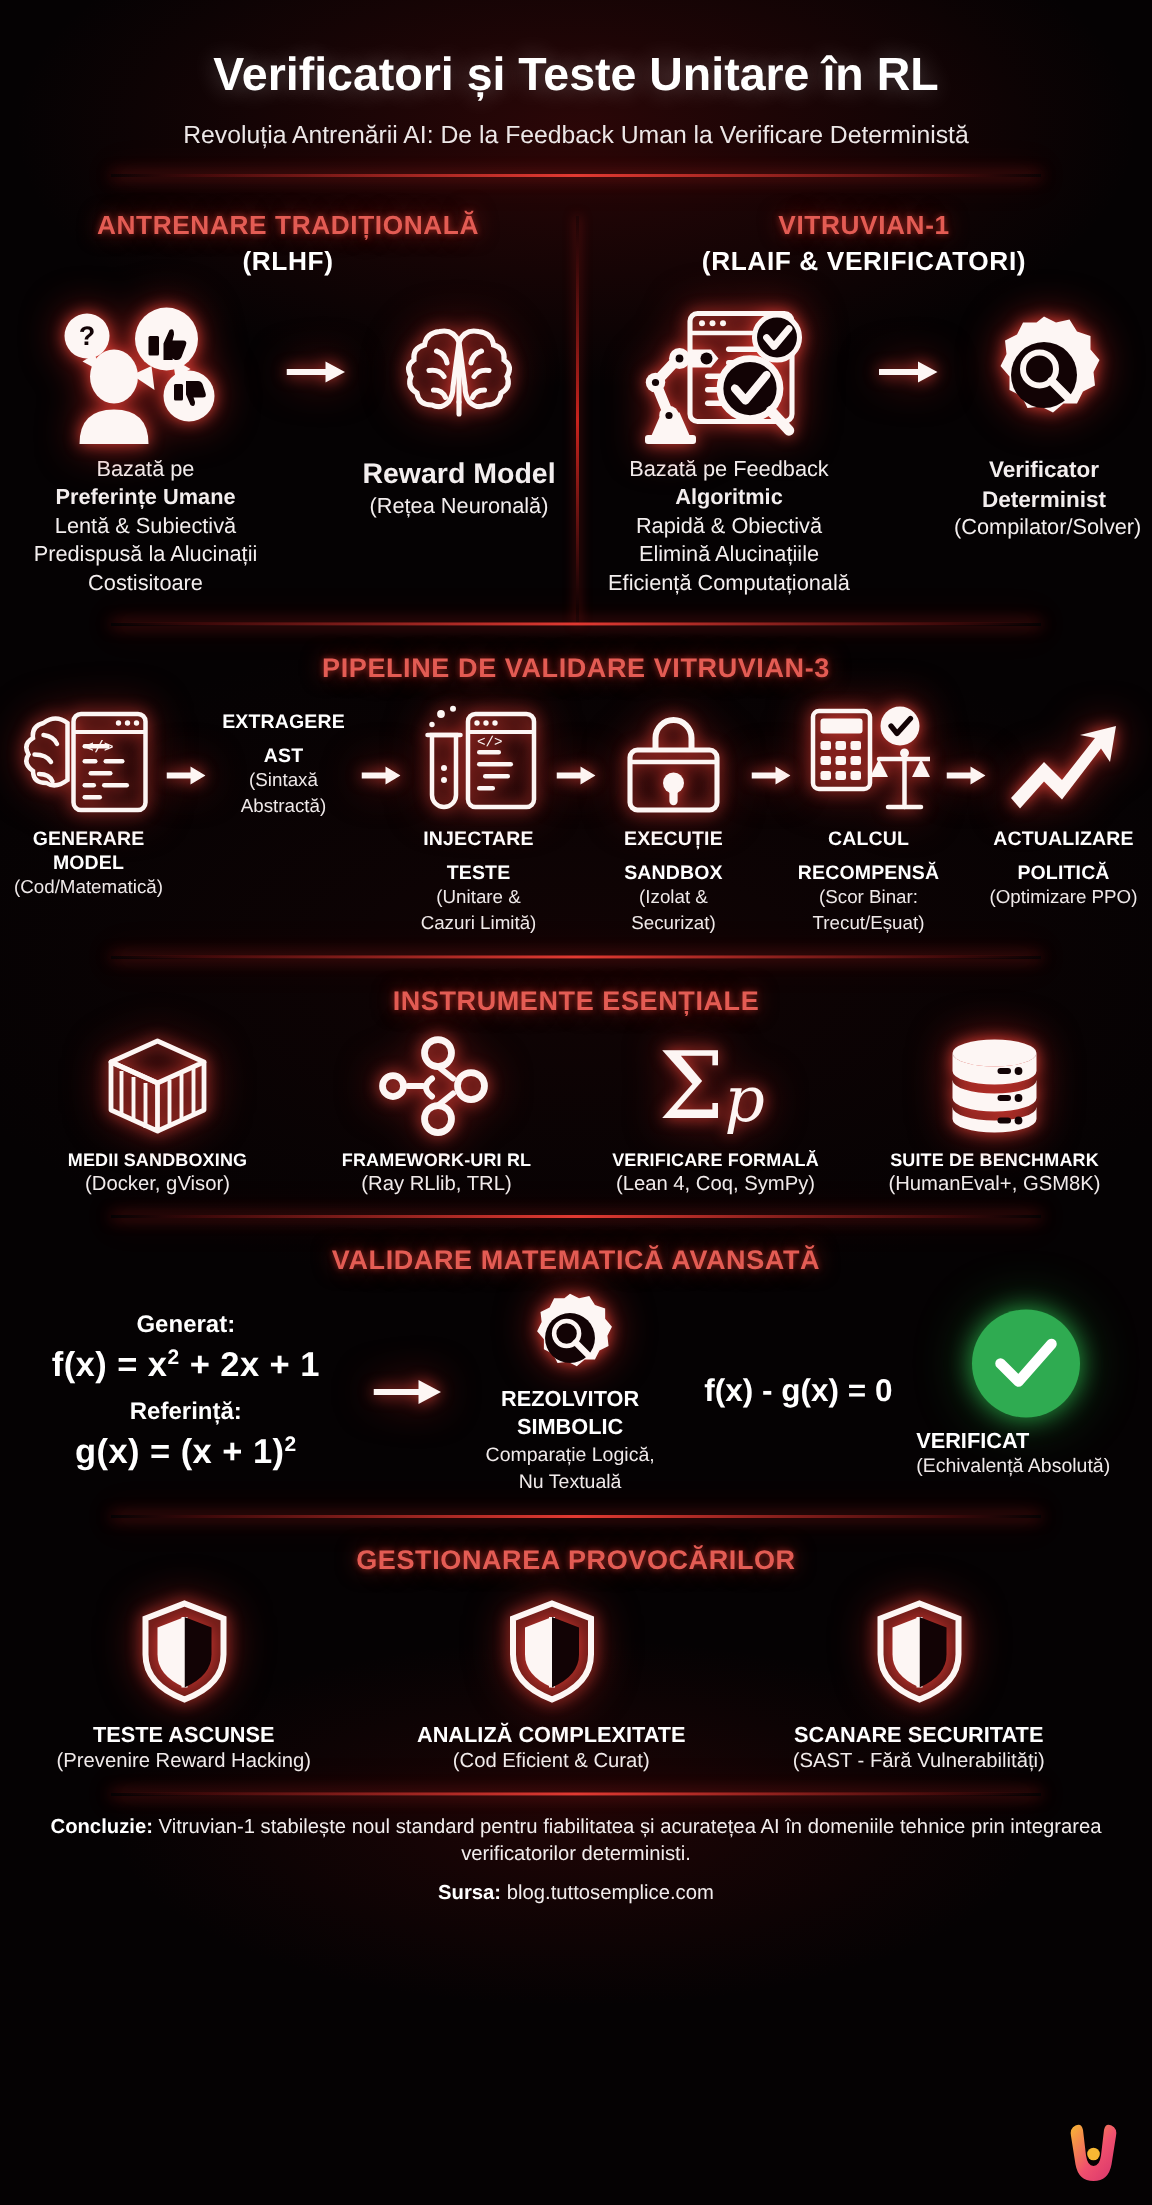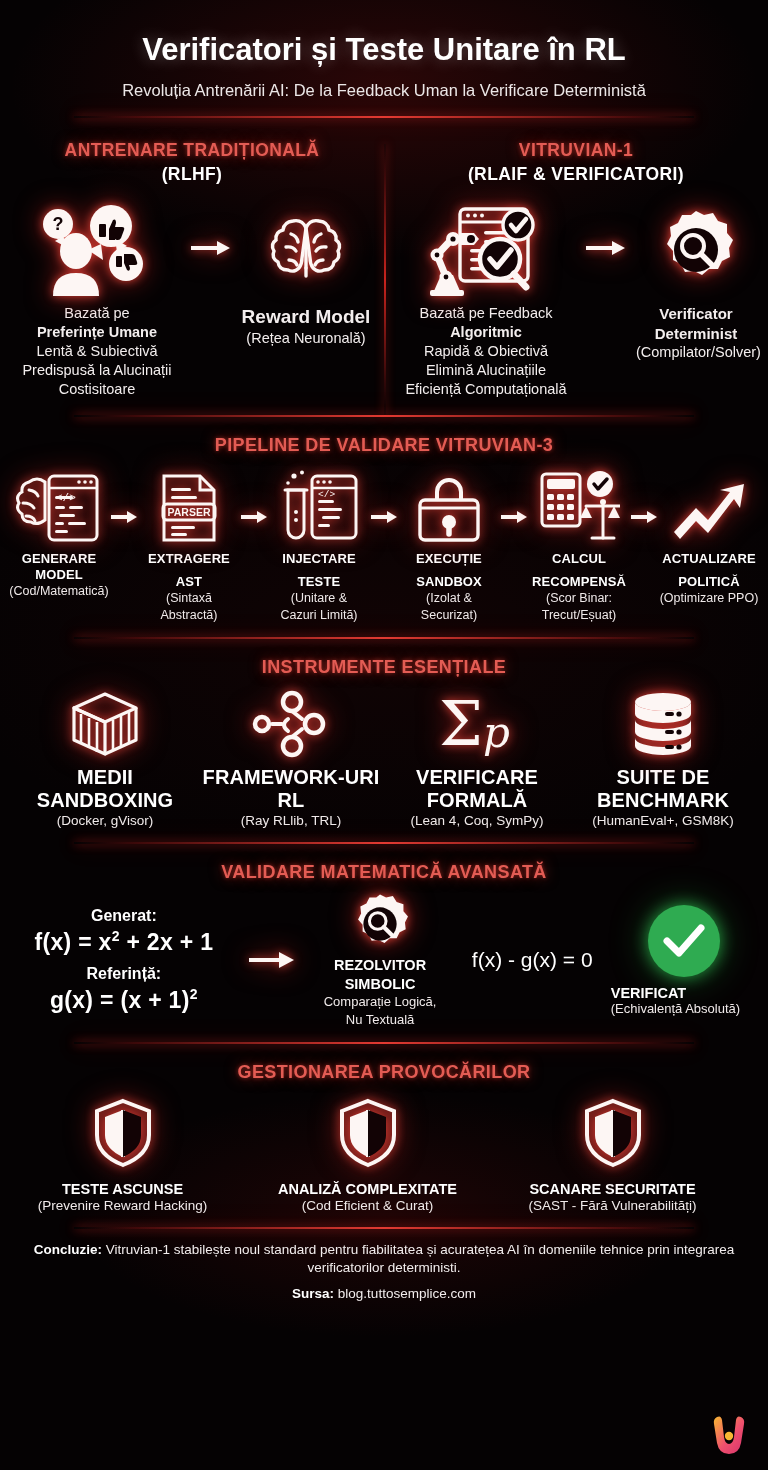--- a/index.html
+++ b/index.html
@@ -72,34 +72,34 @@
   .pstep { width: 104px; text-align: center; }
   .pico { height: 78px; display: flex; align-items: flex-end; justify-content: center; }
   .pname { font-size: 13px; font-weight: bold; line-height: 1.18; margin-top: 7px; color: #fff; letter-spacing: .1px; }
   .pdesc { font-size: 12.5px; line-height: 1.2; color: #efe9e9; margin-top: 2px; }
   .parrow { width: 26px; padding-top: 44px; flex: 0 0 auto; }
 
   
   .tools { display: flex; justify-content: center; align-items: flex-start; padding: 0 8px; }
   .tool { width: 186px; text-align: center; }
   .tico { height: 72px; display: flex; align-items: center; justify-content: center; }
-  .tname { font-size: 20px; font-weight: bold; color: #fff; margin-top: 6px; letter-spacing: .1px; }
+  .tname { font-size: 12px; font-weight: bold; color: #fff; margin-top: 6px; letter-spacing: .1px; }
   .tdesc { font-size: 13.5px; color: #f0eaea; margin-top: 1px; }
 
   
   .math-row { display: flex; align-items: center; justify-content: center; padding: 0 10px; margin-top: 4px; }
   .m-left { width: 232px; text-align: center; }
   .m-lbl { font-size: 16px; font-weight: bold; color: #fff; }
   .m-eq { font-size: 23px; font-weight: bold; color: #fff; margin: 3px 0 10px; letter-spacing: .3px; }
   .m-eq sup { font-size: 14px; }
   .m-arrow { width: 70px; display: flex; justify-content: center; }
   .m-mid { width: 150px; text-align: center; }
   .m-mid-name { font-size: 14.5px; font-weight: bold; line-height: 1.15; margin-top: 2px; }
   .m-mid-desc { font-size: 13px; line-height: 1.2; color: #f0eaea; margin-top: 2px; }
-  .m-res { width: 160px; text-align: center; font-size: 21px; font-weight: normal; }
+  .m-res { width: 160px; text-align: center; font-size: 21px; font-weight: bold; }
   .m-right { width: 150px; text-align: left; }
   .m-right-name { font-size: 14.5px; font-weight: bold; margin-top: 8px; }
   .m-right-desc { font-size: 13px; color: #f0eaea; }
   .greenchk {
     width: 72px; height: 72px; border-radius: 50%; background: #2fab51; margin: 0 auto;
     display: flex; align-items: center; justify-content: center;
     box-shadow: 0 0 16px rgba(45,190,80,.75), 0 0 38px rgba(40,170,70,.45);
   }
 
   
@@ -319,34 +319,20 @@
         <div class="pdesc">(Cod/Matematică)</div>
       </div>
 
       <div class="parrow">
         <svg class="glowicon" width="26" height="14" viewBox="0 0 26 14">
             <path d="M0 5 h16 v-4 l10 6 -10 6 v-4 h-16 z" fill="#fdf6f4"></path>
           </svg>
       </div>
 
       <div class="pstep">
-        <div class="pico">
-          <svg class="glowicon" width="62" height="72" viewBox="0 0 62 72">
-            <path d="M6 4 h36 l14 14 v50 h-50 z" fill="none" stroke="#fdf6f4" stroke-width="3"></path>
-            <path d="M42 4 v14 h14" fill="none" stroke="#fdf6f4" stroke-width="3"></path>
-            <g fill="#fdf6f4">
-              <rect x="13" y="16" width="20" height="3" rx="1.5"></rect>
-              <rect x="13" y="24" width="26" height="3" rx="1.5"></rect>
-              <rect x="13" y="54" width="24" height="3" rx="1.5"></rect>
-              <rect x="13" y="61" width="16" height="3" rx="1.5"></rect>
-            </g>
-            <rect x="5" y="32" width="52" height="16" rx="4" fill="none" stroke="#fdf6f4" stroke-width="3"></rect>
-            <text x="31" y="44" font-size="10.5" font-weight="bold" fill="#fdf6f4" text-anchor="middle" font-family="'Liberation Sans',sans-serif">PARSER</text>
-          </svg>
-        </div>
         <div class="pname">EXTRAGERE</div>
         <div class="pname">AST</div>
         <div class="pdesc">(Sintaxă</div>
         <div class="pdesc">Abstractă)</div>
       </div>
 
       <div class="parrow">
         <svg class="glowicon" width="26" height="14" viewBox="0 0 26 14">
             <path d="M0 5 h16 v-4 l10 6 -10 6 v-4 h-16 z" fill="#fdf6f4"></path>
           </svg>

